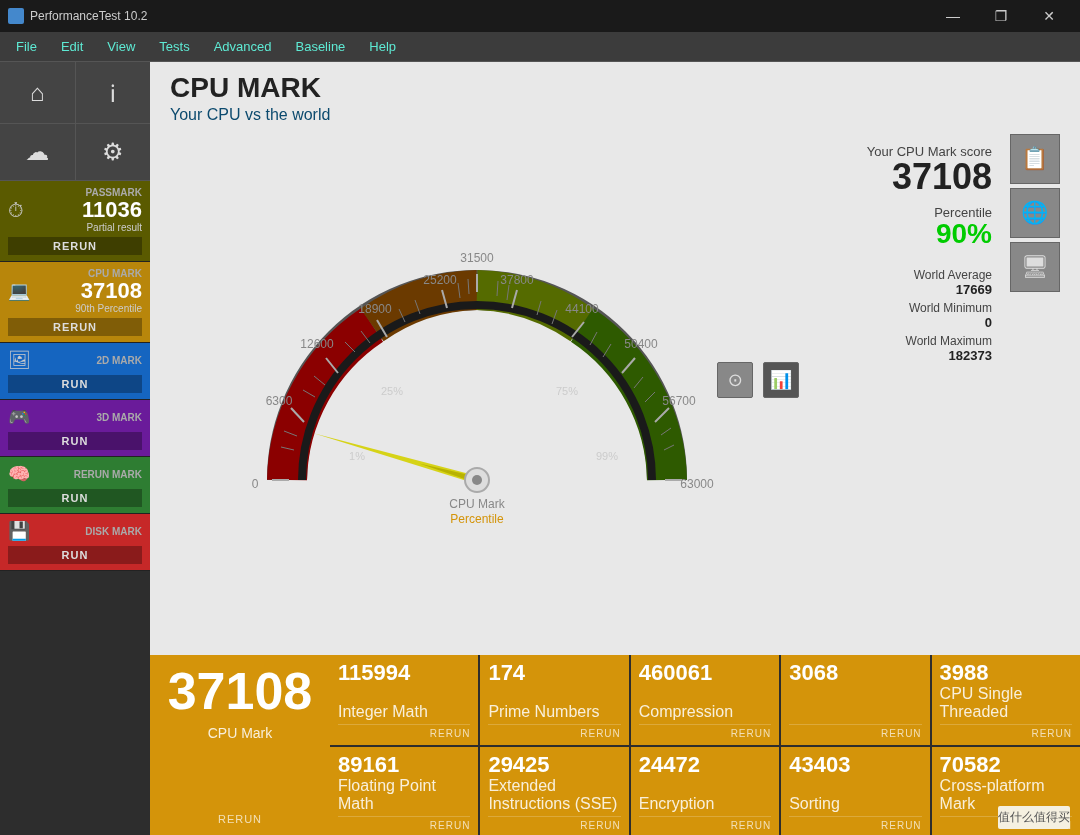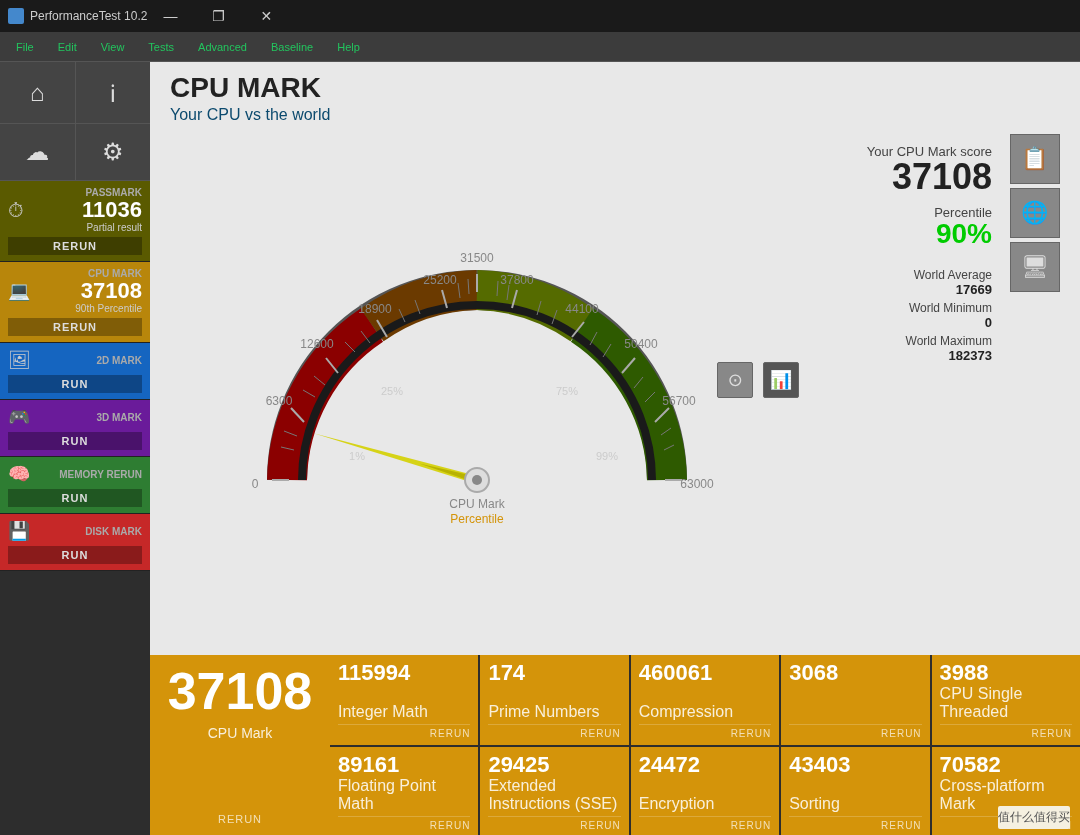--- a/index.html
+++ b/index.html
@@ -1,34 +1,34 @@
 <!DOCTYPE html>
 <html><head>
   <meta charset="utf-8">
   <style>
     * { margin: 0; padding: 0; box-sizing: border-box; }
     body { width: 1080px; height: 835px; background: #2d2d2d; font-family: 'Segoe UI', Arial, sans-serif; overflow: hidden; }
 
     
     .titlebar {
       height: 32px; background: #1a1a1a; display: flex; align-items: center;
-      padding: 0 8px;
+      justify-content: space-between; padding: 0 8px;
     }
     .titlebar-left { display: flex; align-items: center; gap: 6px; }
     .titlebar-icon { width: 16px; height: 16px; background: #4488cc; border-radius: 2px; }
     .titlebar-title { color: #ccc; font-size: 12px; }
     .titlebar-controls { display: flex; gap: 2px; }
     .titlebar-btn { width: 46px; height: 32px; background: transparent; border: none; color: #ccc; cursor: pointer; font-size: 14px; display: flex; align-items: center; justify-content: center; }
 
     
     .menubar {
       height: 30px; background: #3c3c3c; display: flex; align-items: center; padding: 0 4px;
       border-bottom: 1px solid #555;
     }
-    .menu-item { color: #22c55e; font-size: 11px; padding: 4px 12px; cursor: pointer; }
+    .menu-item { color: #5eead4; font-size: 13px; padding: 4px 12px; cursor: pointer; }
 
     
     .main-layout { display: flex; height: calc(835px - 62px); }
 
     
     .sidebar { width: 150px; background: #2d2d2d; display: flex; flex-direction: column; }
     .sidebar-nav { display: grid; grid-template-columns: 1fr 1fr; gap: 1px; background: #555; border-bottom: 1px solid #555; }
     .nav-btn { background: #444; display: flex; align-items: center; justify-content: center; padding: 14px 0; cursor: pointer; }
     .nav-icon { font-size: 24px; color: #ddd; }
 
@@ -174,21 +174,21 @@
             <div class="item-label">3D MARK</div>
           </div>
         </div>
         <div class="rerun-btn">RUN</div>
       </div>
 
       <div class="sidebar-item" style="background:#2e7d32;">
         <div style="display:flex;align-items:center;width:100%;justify-content:space-between;">
           <span style="font-size:18px;color:#ccc;">🧠</span>
           <div style="text-align:right;">
-            <div class="item-label">MEMORY RERUN</div>
+            <div class="item-label">RERUN MARK</div>
           </div>
         </div>
         <div class="rerun-btn">RUN</div>
       </div>
 
       <div class="sidebar-item" style="background:#c62828;">
         <div style="display:flex;align-items:center;width:100%;justify-content:space-between;">
           <span style="font-size:18px;color:#ccc;">💾</span>
           <div style="text-align:right;">
             <div class="item-label">DISK MARK</div>

